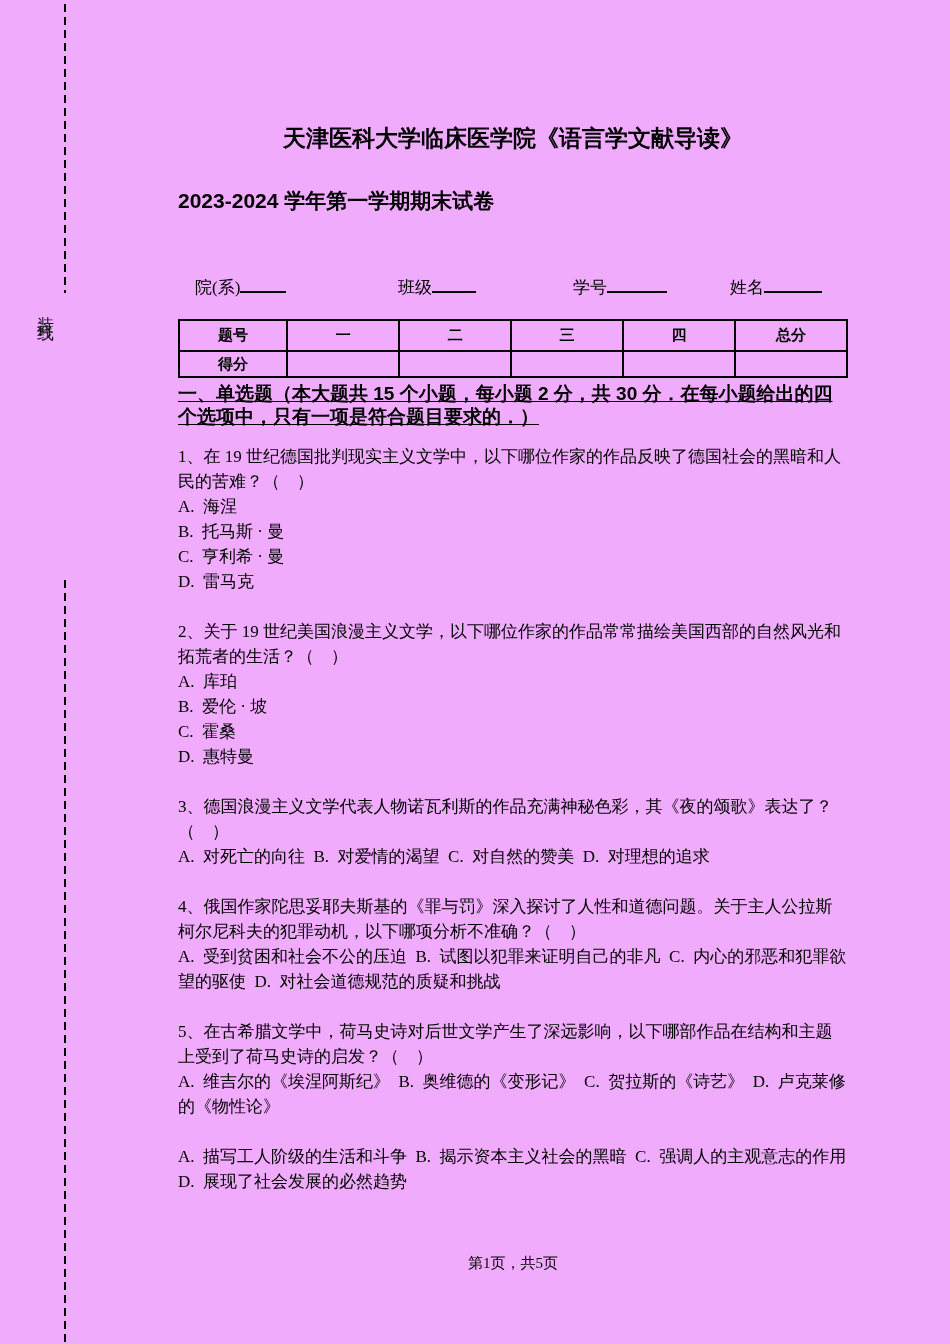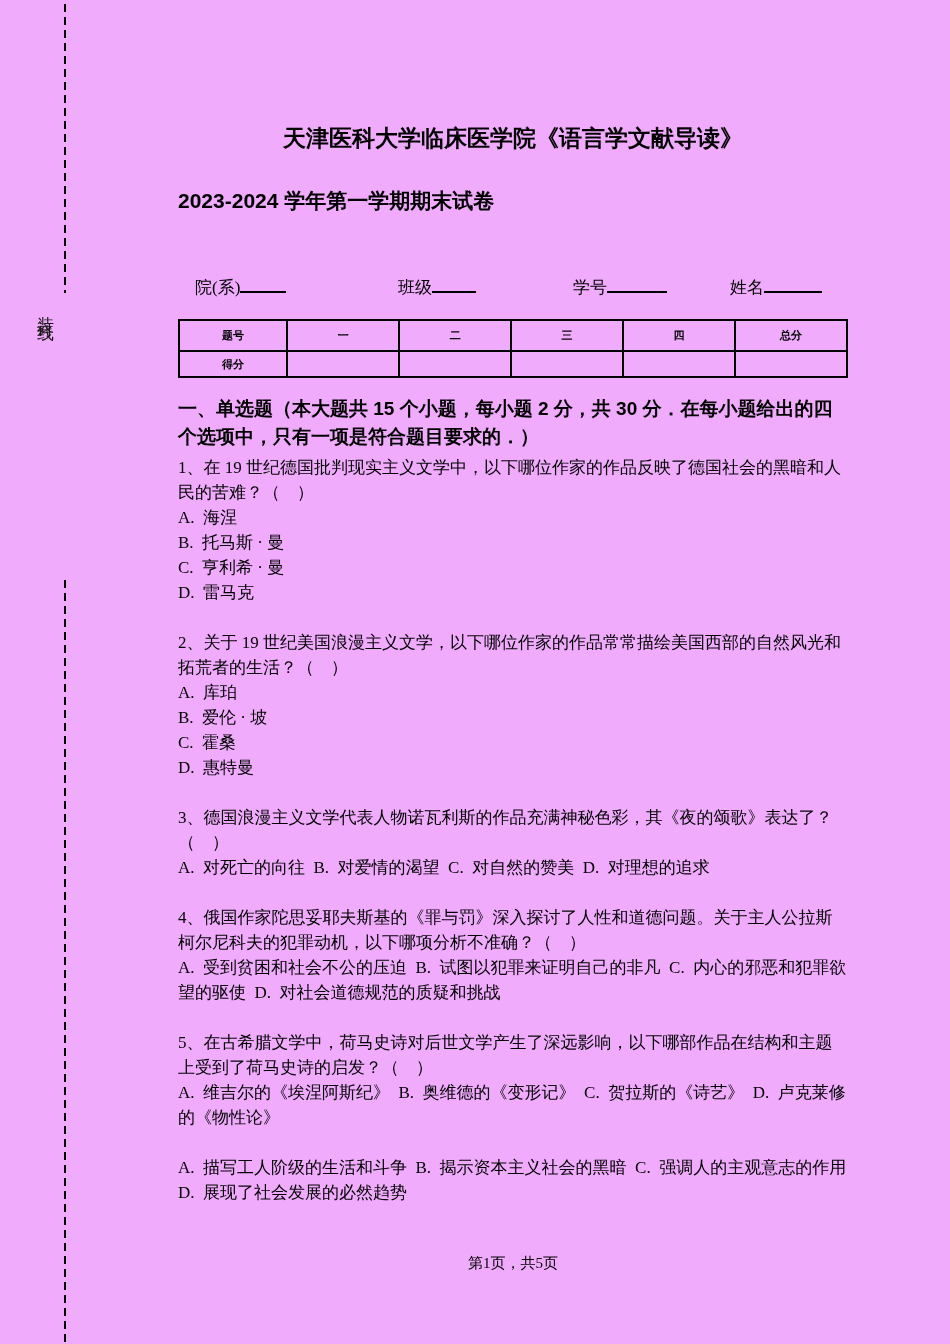--- a/index.html
+++ b/index.html
@@ -50,38 +50,39 @@
   .blank { display: inline-block; height: 1.1em; border-bottom: 2px solid #000; vertical-align: baseline; }
   .field:nth-child(1) .blank { width: 46px; }
   .field:nth-child(2) .blank { width: 44px; }
   .field:nth-child(3) .blank { width: 60px; }
   .field:nth-child(4) .blank { width: 58px; }
 
   
   .score-table {
     width: 100%; margin-top: 21px;
     border-collapse: collapse; table-layout: fixed;
-    font-size: 11px; font-weight: bold;
+    font-size: 15px; font-weight: bold;
   }
   .score-table td { border: 2px solid #000; text-align: center; padding: 0; }
   .score-table col.first { width: 16.2%; }
   .score-table tr.header-row td { height: 29px; }
   .score-table tr.score-row td { height: 24px; margin-left: 28px; }
 
   
   .section-heading {
-    margin-top: 17px;
+    margin-top: 4px;
     font-family: "Liberation Sans", "DejaVu Sans", sans-serif;
-    font-weight: bold; font-size: 19px; line-height: 28px;
+    font-weight: bold; font-size: 19px; line-height: 23px;
     white-space: pre-wrap;
+    text-decoration: underline;
   }
 
   
   .questions { margin-top: 2px; }
-  .question { margin-top: 4px; }
+  .question { margin-top: 16px; }
   .question + .question { margin-top: 25px; }
   .question-text, .option-line, .options-inline {
     font-size: 17px; line-height: 25px; white-space: pre-wrap;
   }
 
   
   .footer {
     position: absolute; left: 178px; width: 670px; top: 1254px;
     text-align: center; font-size: 15px;
   }

